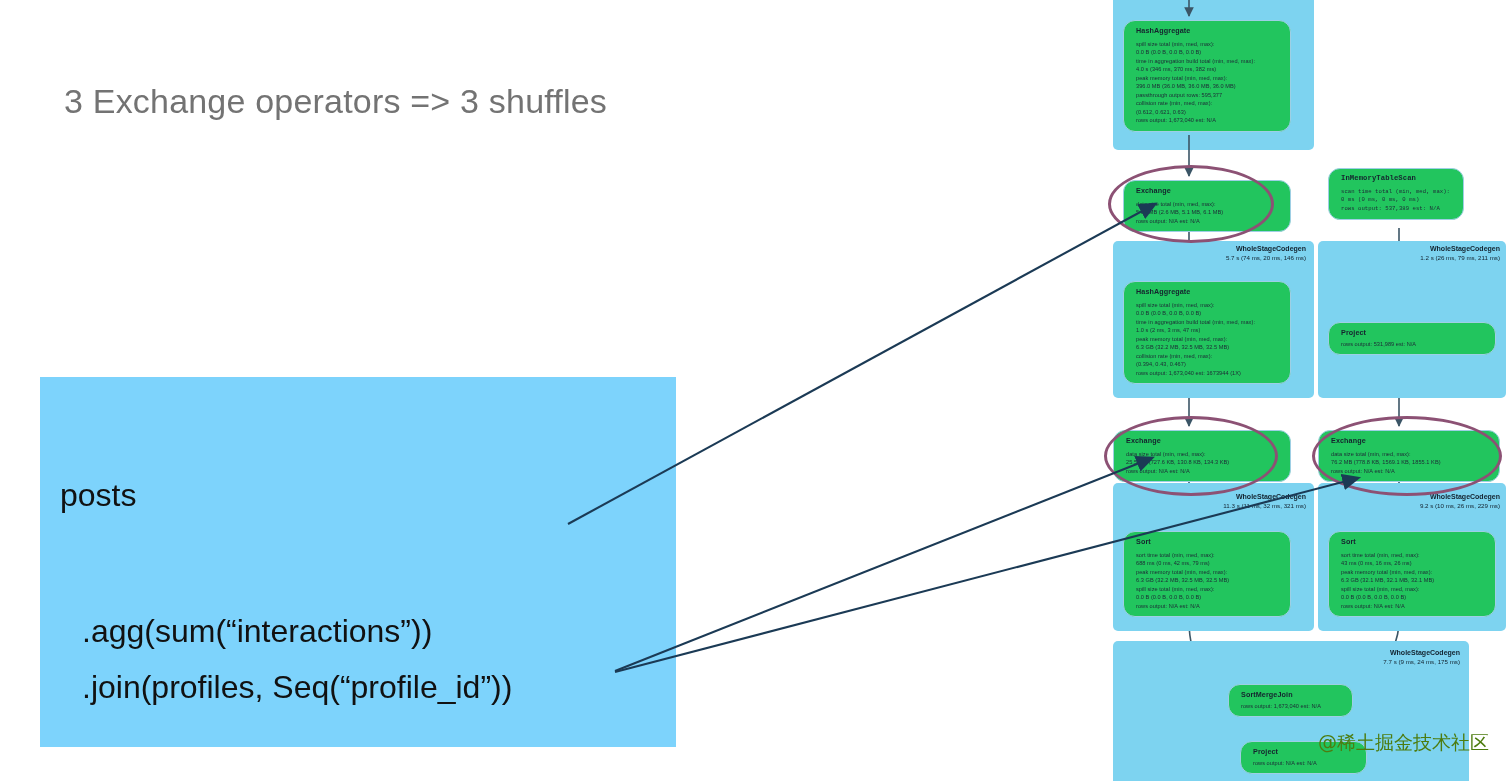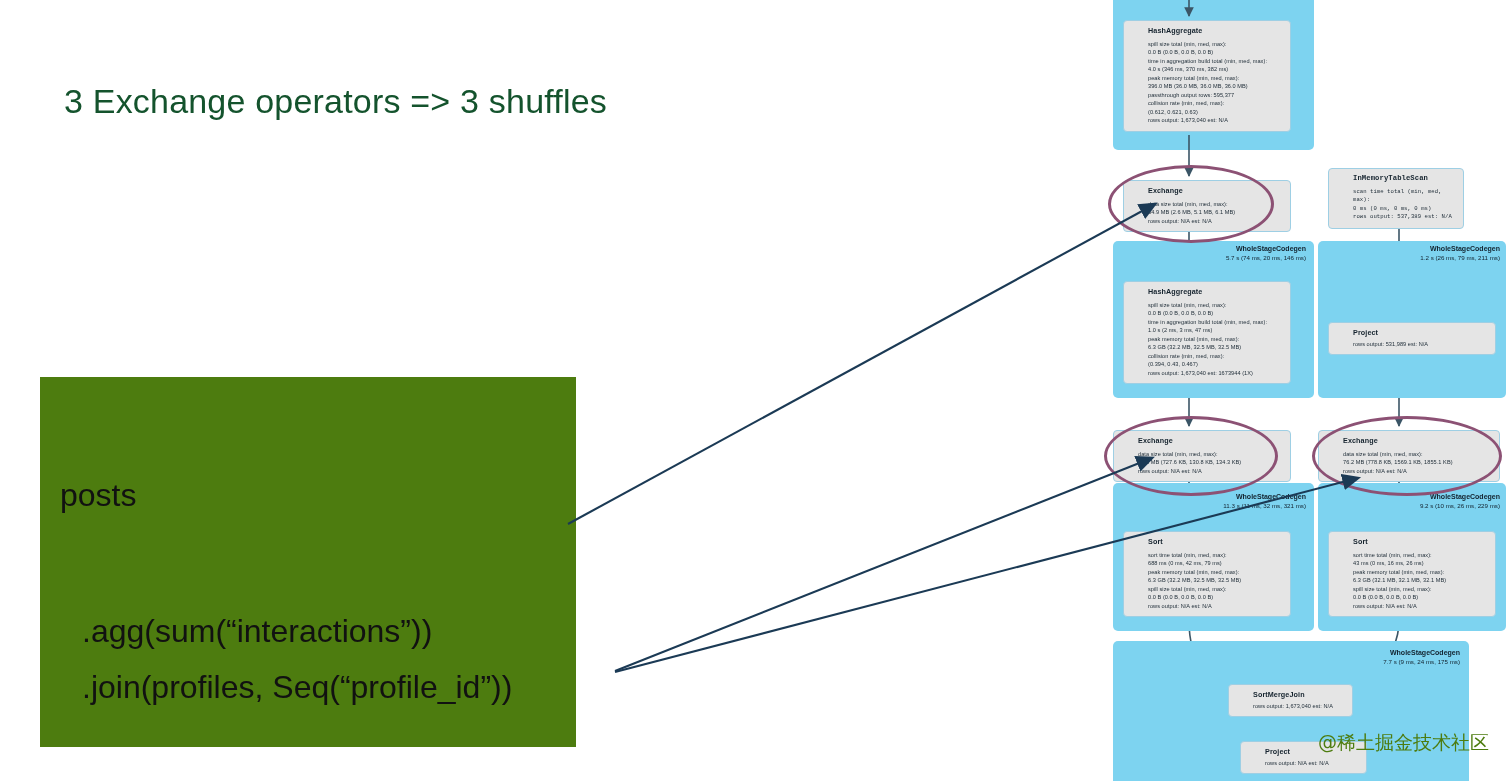--- a/index.html
+++ b/index.html
@@ -10,30 +10,30 @@
     font-family:"Liberation Sans", sans-serif;
     overflow:hidden;
     position:relative;
   }
 
   
   #slide-title {
     position:absolute;
     left:64px; top:82px;
     font-size:34px;
-    color:#14532d;
+    color:#737373;
     letter-spacing:0.2px;
     white-space:nowrap;
   }
 
   #code-panel {
     position:absolute;
     left:40px; top:377px;
-    width:536px; height:370px;
-    background:#4d7c0f;
+    width:636px; height:370px;
+    background:#7dd3fc;
   }
   #code-panel .code-line {
     font-size:32px;
     color:#111111;
     white-space:nowrap;
   }
   #code-panel .l0 { position:absolute; left:20px; top:100px; }
   #code-panel .l1 { position:absolute; left:42px; top:168px; }
   #code-panel .l2 { position:absolute; left:42px; top:236px; }
   #code-panel .l3 { position:absolute; left:42px; top:292px;text-align:right; }
@@ -55,24 +55,24 @@
   }
 
   .stage-box {
     position:absolute;
     background:#7dd3f0;
     border-radius:5px;
   }
 
   .node {
     position:absolute;
-    background:#e5e5e5;
+    background:#22c55e;
     border:1px solid #9ecfe4;
-    border-radius:4px;
-    padding:5px 7px 6px 24px;
+    border-radius:12px;
+    padding:5px 7px 6px 12px;
   }
   .node .node-title {
     font-size:7.2px;
     font-weight:bold;
     color:#15232e;
     line-height:1.35;
     margin-bottom:4px;
     letter-spacing:0.1px;
   }
   .node .node-metrics {

